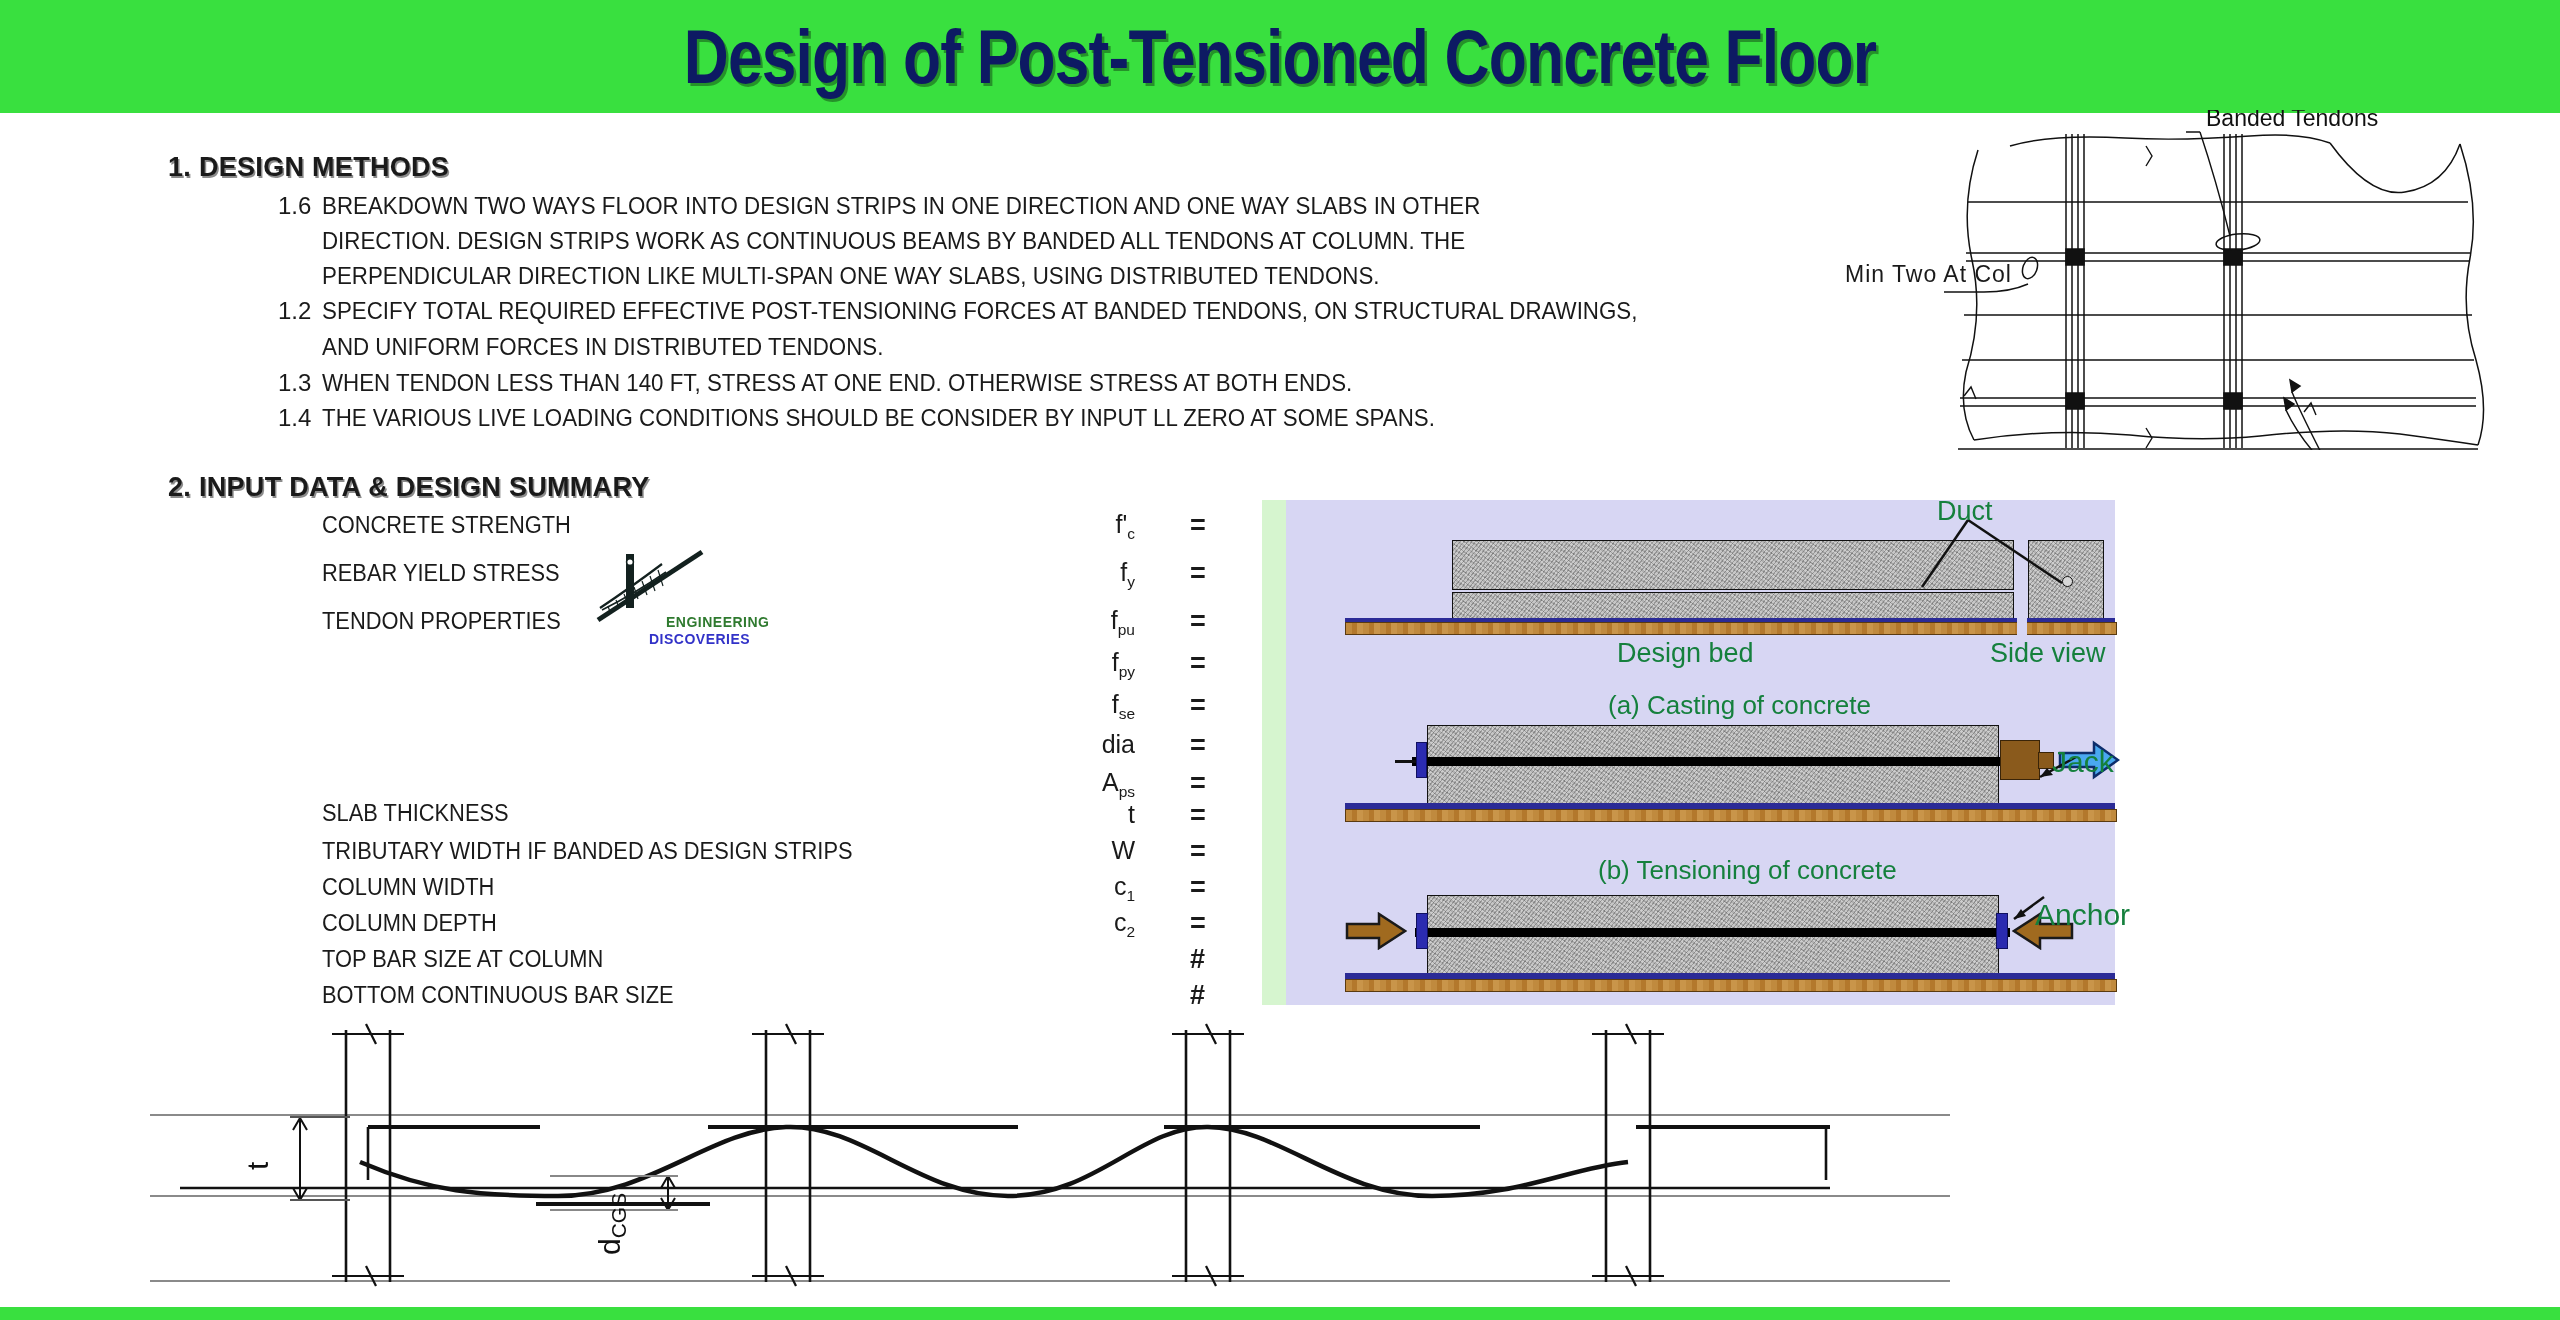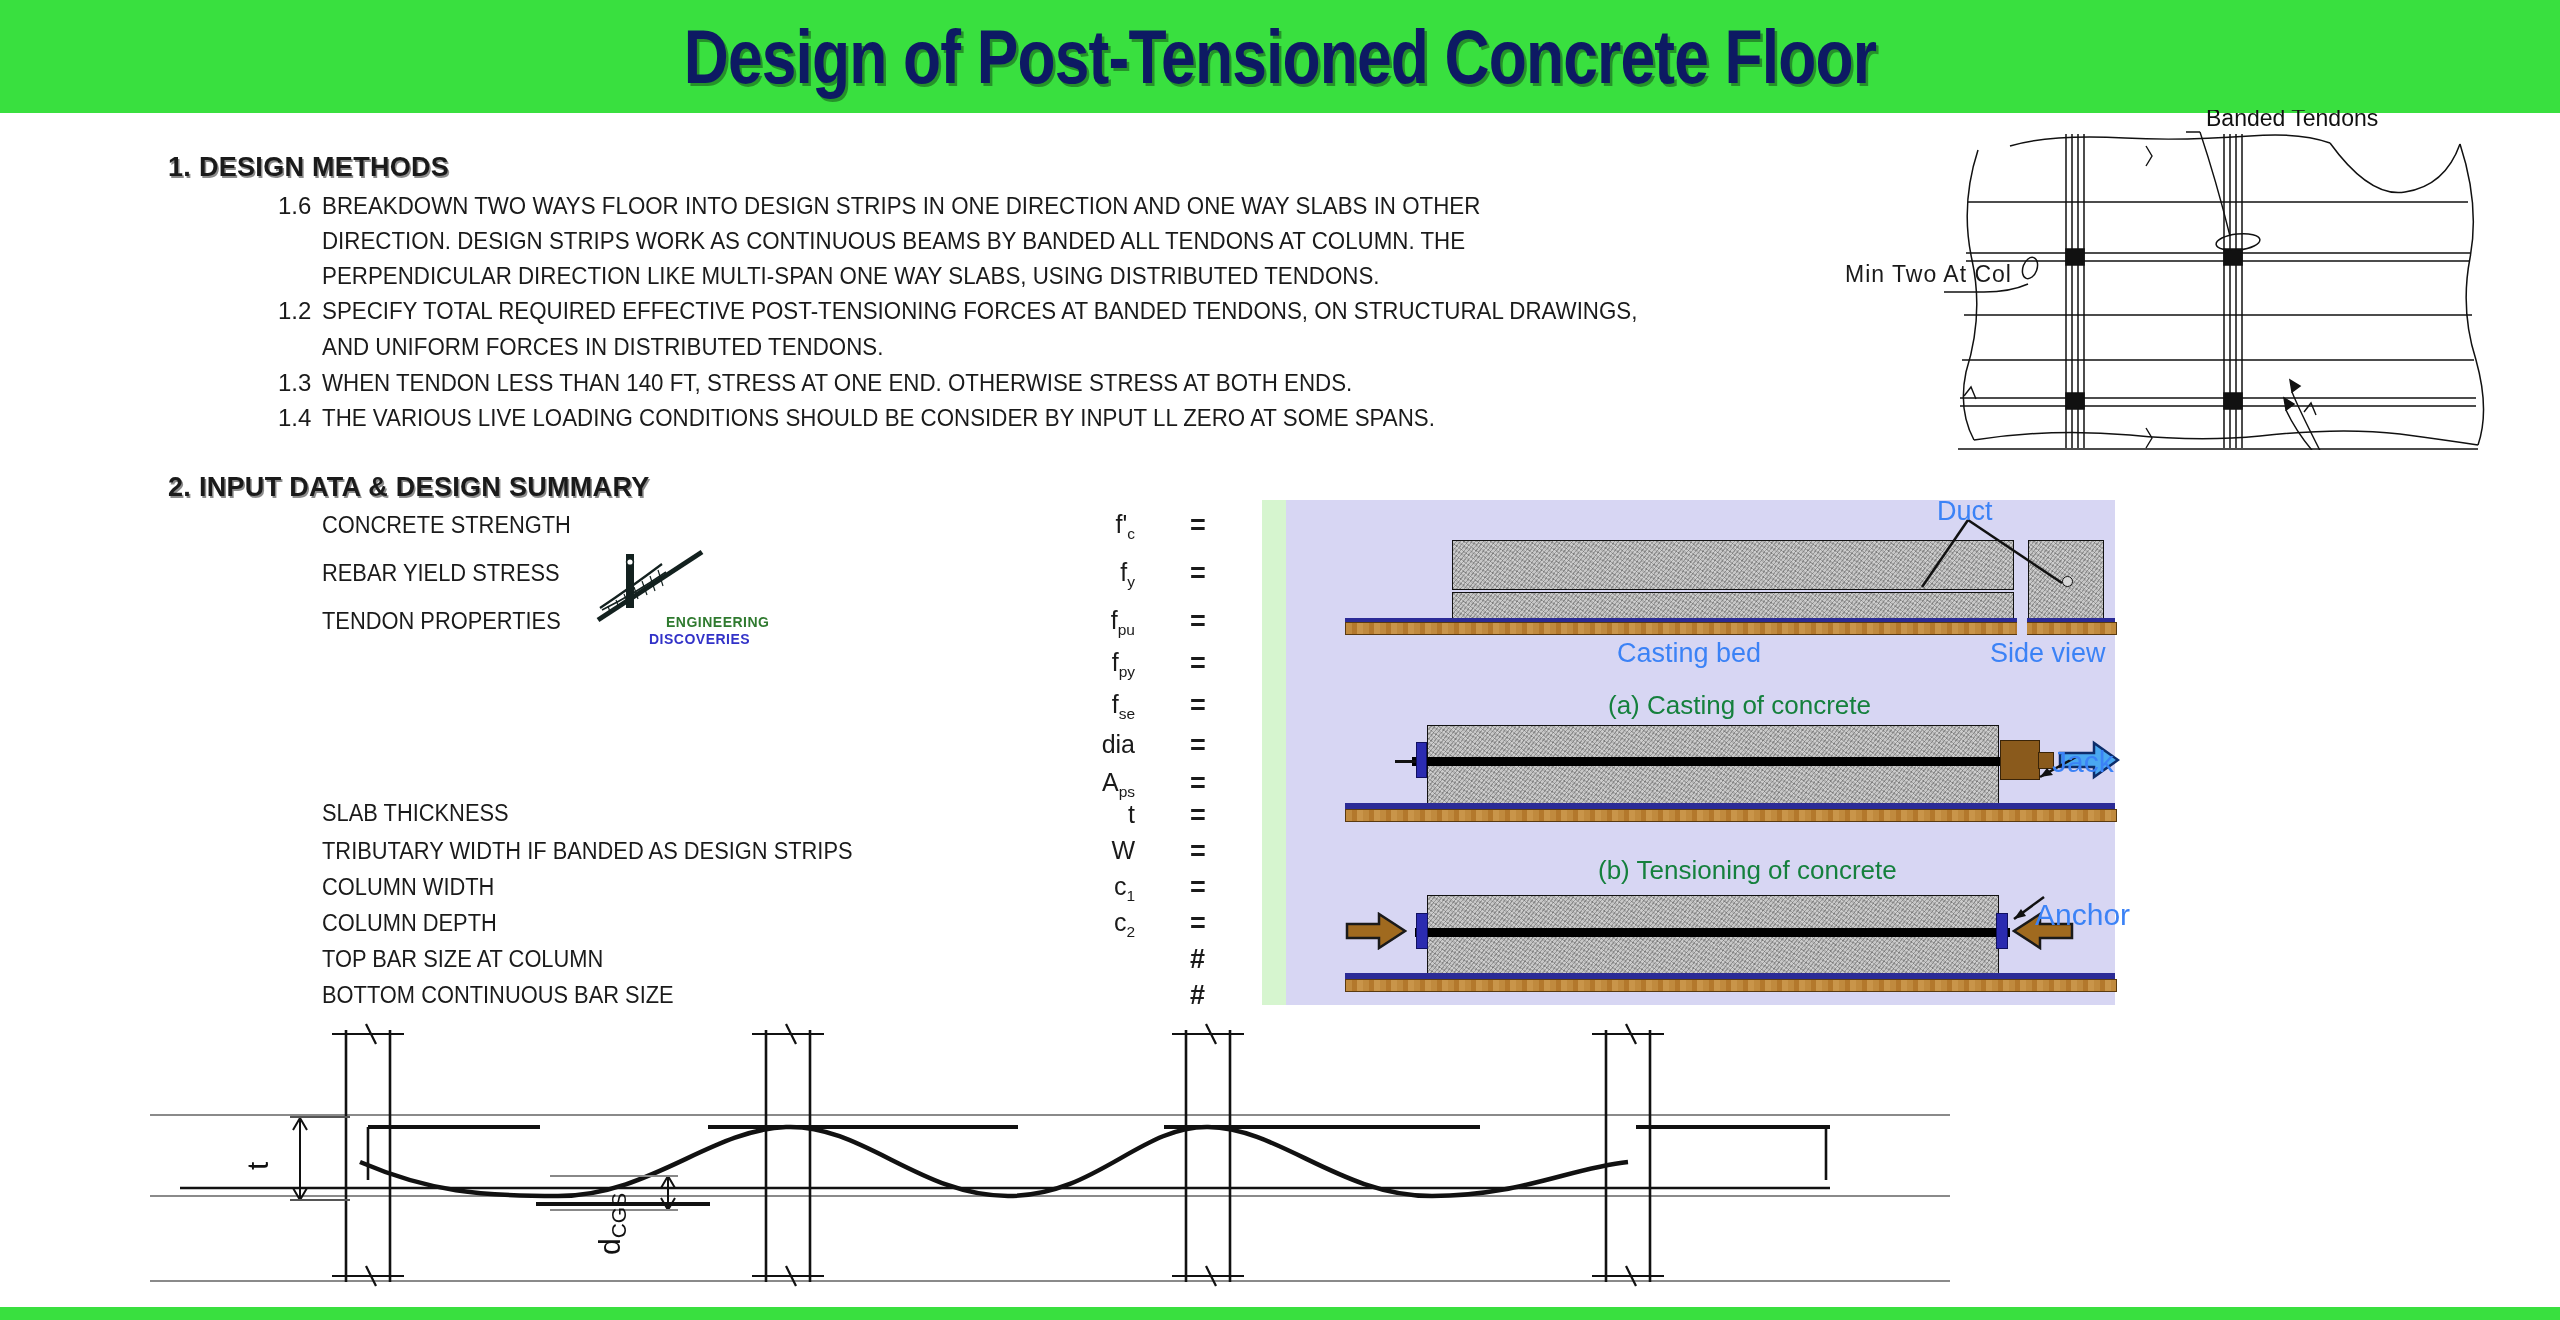--- a/index.html
+++ b/index.html
@@ -63,21 +63,21 @@
   
   #panel{
     position:absolute;left:1262px;top:500px;width:853px;height:505px;
     background:#d7d6f3;
   }
   #panel-green{
     position:absolute;left:1262px;top:500px;width:24px;height:505px;
     background:#d6f5cf;
   }
   .pn-cap{
-    position:absolute;font-size:27px;color:#3b82f6;white-space:nowrap;
+    position:absolute;font-size:27px;color:#15803d;white-space:nowrap;
   }
   .pn-cap-blue{
     position:absolute;font-size:26px;color:#15803d;white-space:nowrap;
   }
   .slab{
     position:absolute;border:1.5px solid #111;
     background:
       repeating-linear-gradient(37deg,#b9b9b9 0 2px,#d6d6d6 2px 4px,#a8a8a8 4px 5px,#cfcfcf 5px 8px),
       repeating-linear-gradient(-51deg,rgba(120,120,120,.5) 0 1px,rgba(230,230,230,.4) 1px 3px);
     background-blend-mode:multiply;
@@ -252,21 +252,21 @@
 <div style="position:absolute;left:2017px;top:618px;width:10px;height:18px;background:#d7d6f3;"></div>
 
 <svg id="panel-svg" width="853" height="505" viewBox="0 0 853 505">
   <g stroke="#111" stroke-width="2.5" fill="none">
     <path d="M706 20 L 660 87"></path>
     <path d="M706 20 L 800 83"></path>
   </g>
 </svg>
 
 <div class="pn-cap" style="left:1937px;top:496px;font-weight:normal;">Duct</div>
-<div class="pn-cap" style="left:1617px;top:638px;">Casting bed</div>
+<div class="pn-cap" style="left:1617px;top:638px;">Design bed</div>
 <div class="pn-cap" style="left:1990px;top:638px;">Side view</div>
 <div class="pn-cap-blue" style="left:1608px;top:690px;">(a) Casting of concrete</div>
 
 <div class="slab" style="left:1427px;top:725px;width:570px;height:78px;"></div>
 <div class="tendon" style="left:1412px;top:757px;width:598px;"></div>
 <div style="position:absolute;left:1395px;top:760px;width:30px;height:3px;background:#111;"></div>
 <div class="anchorplate" style="left:1416px;top:742px;width:9px;height:34px;"></div>
 <div class="jackbody" style="left:2000px;top:740px;width:38px;height:38px;"></div>
 <div class="jacknose" style="left:2038px;top:752px;width:14px;height:15px;"></div>
 <div class="bed-blue" style="left:1345px;top:803px;width:770px;height:6px;"></div>

